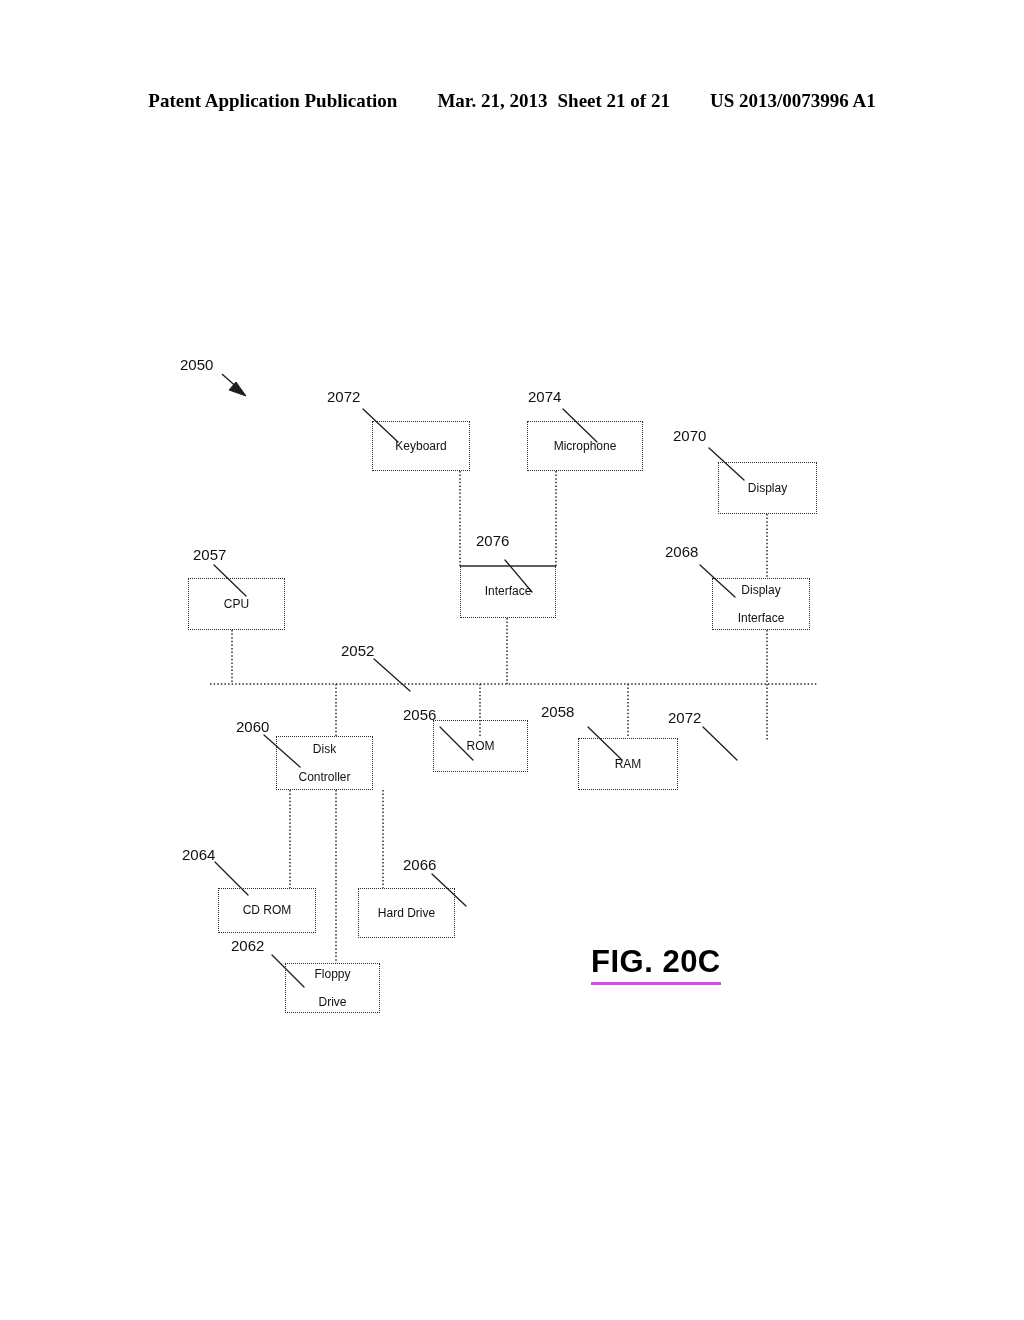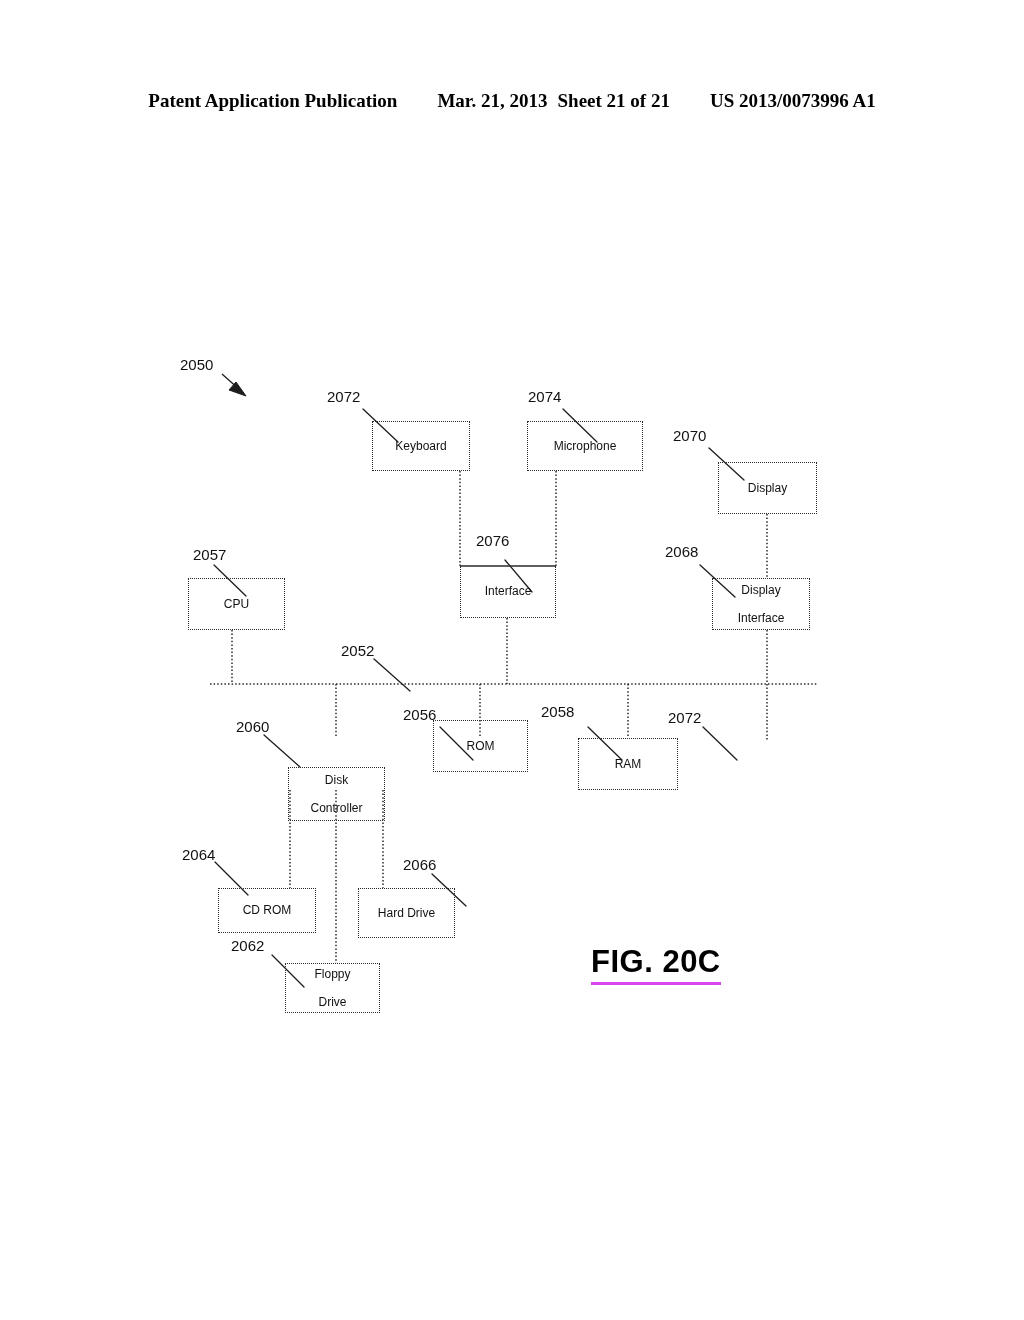--- a/index.html
+++ b/index.html
@@ -191,21 +191,21 @@
     <span>
       <span>Display</span><br>
       <span>Interface</span>
     </span>
   </div>
 
   <div class="node" style="left:188px; top:578px; width:97px; height:52px;">
     <span>CPU</span>
   </div>
 
-  <div class="node" style="left:288px; top:736px; width:97px; height:54px;margin-top:31px;">
+  <div class="node" style="left:276px; top:736px; width:97px; height:54px;">
     <span>
       <span>Disk</span><br>
       <span>Controller</span>
     </span>
   </div>
 
   <div class="node" style="left:433px; top:720px; width:95px; height:52px;">
     <span>ROM</span>
   </div>
 

